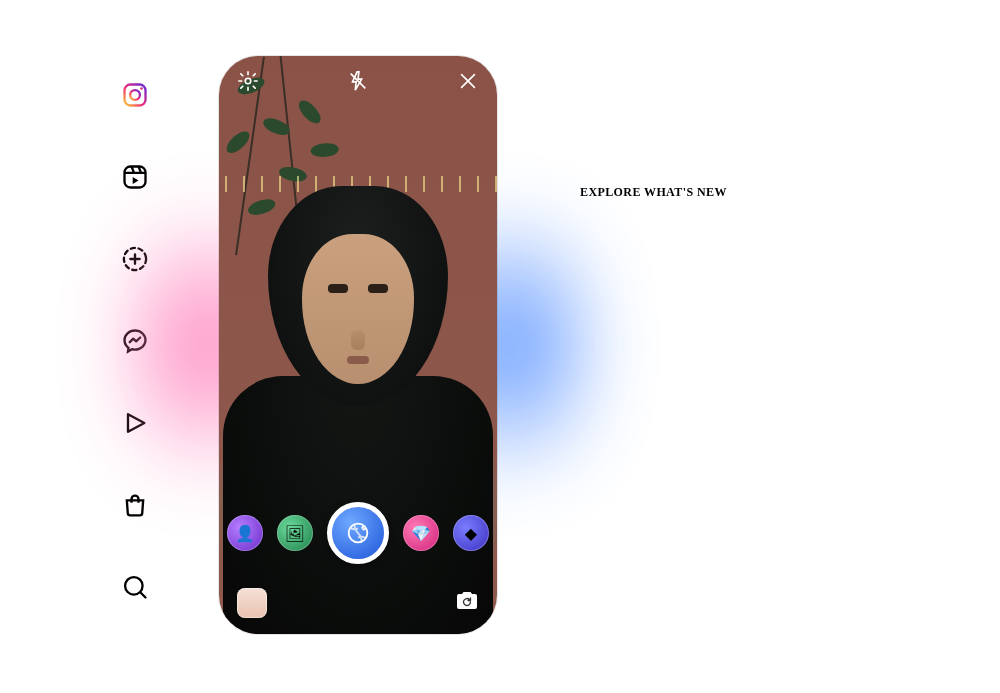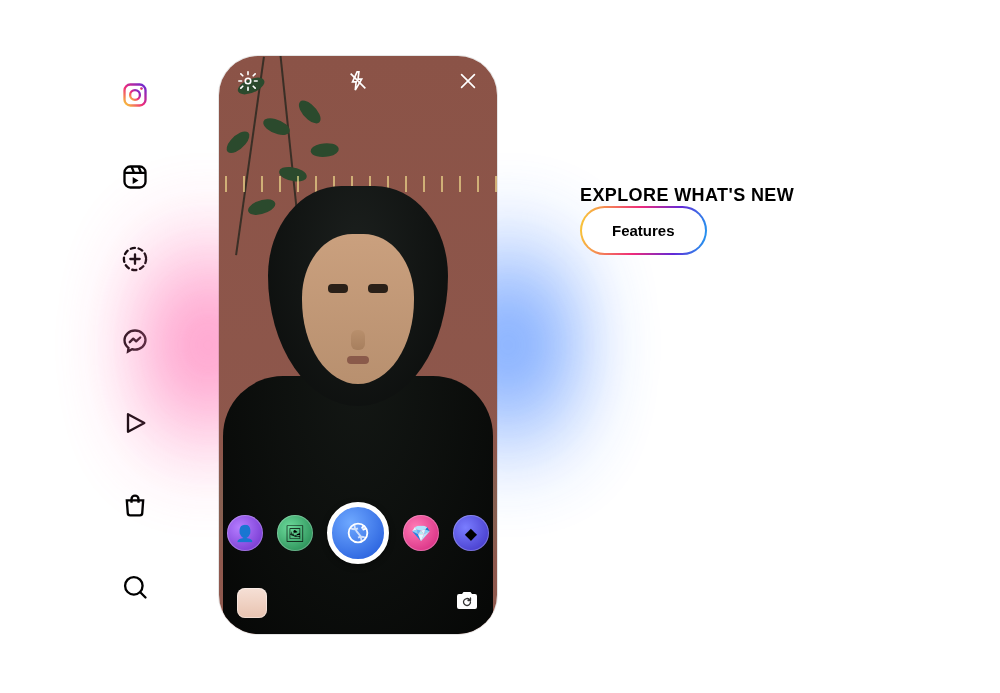--- a/index.html
+++ b/index.html
@@ -190,25 +190,26 @@
   .switch-cam svg { width:24px; height:24px; fill:#fff; }
 
   
   .text-col {
     position:absolute;
     left: 580px;
     top: 185px;
     width: 360px;
   }
   .eyebrow {
-    font-size: 18px;
+    font-size: 12px;
     font-weight: 800;
     letter-spacing: .4px;
     text-transform: uppercase;
-    font-family: Liberation Sans, sans-serif;
+    font-family: Liberation Serif, serif;
+    margin-bottom: 18px;
   }
   .headline {
     font-size: 32px;
     line-height: 1.28;
     font-weight: 400;
     letter-spacing: -.01em;
     margin-bottom: 44px;
   }
   .cta-wrap {
     display:inline-block;
@@ -368,16 +369,13 @@
             <path d="M20 5h-3l-1.5-2h-7L7 5H4a2 2 0 0 0-2 2v11a2 2 0 0 0 2 2h16a2 2 0 0 0 2-2V7a2 2 0 0 0-2-2z"></path>
             <path d="M15.5 13a3.5 3.5 0 1 1-1-2.45M15.5 9v2.5H13" fill="none" stroke="#333" stroke-width="1.3" stroke-linecap="round" stroke-linejoin="round"></path>
           </svg>
       </span>
     </div>
   </div>
 </div>
 
 <section class="text-col">
   <div class="eyebrow">EXPLORE WHAT'S NEW</div>
-  <span class="cta-wrap">
-    <button class="cta">Features</button>
-  </span>
 </section>
 
 </body></html>

